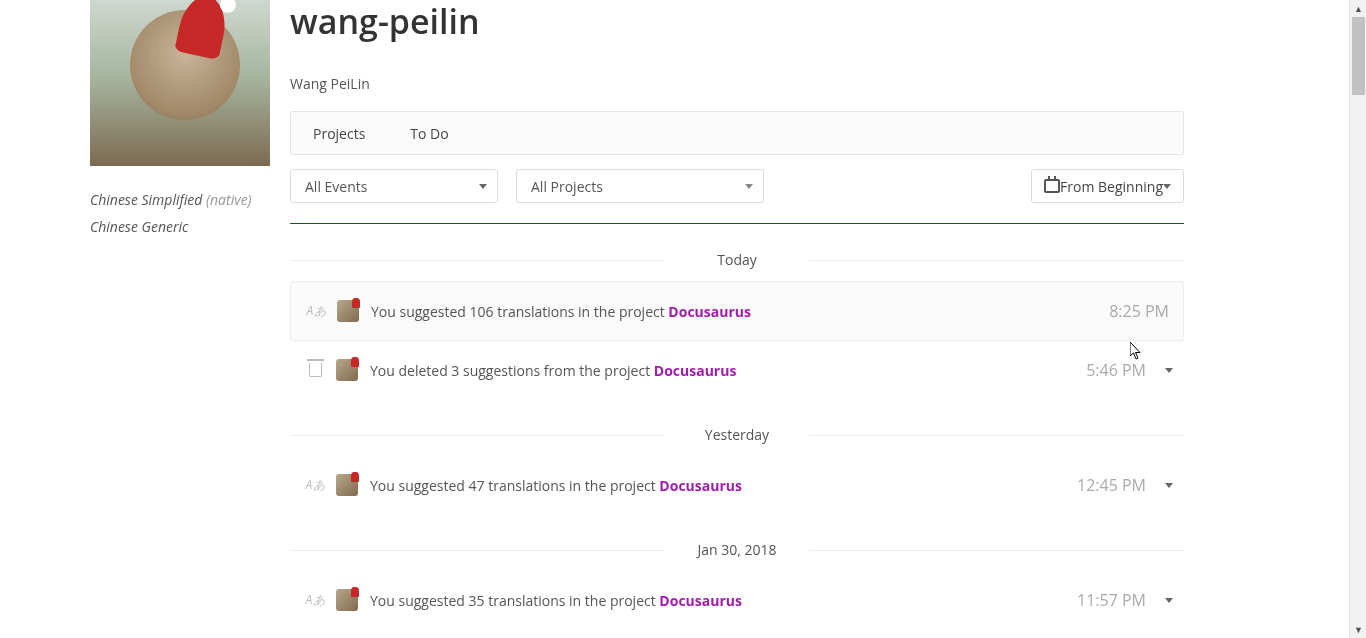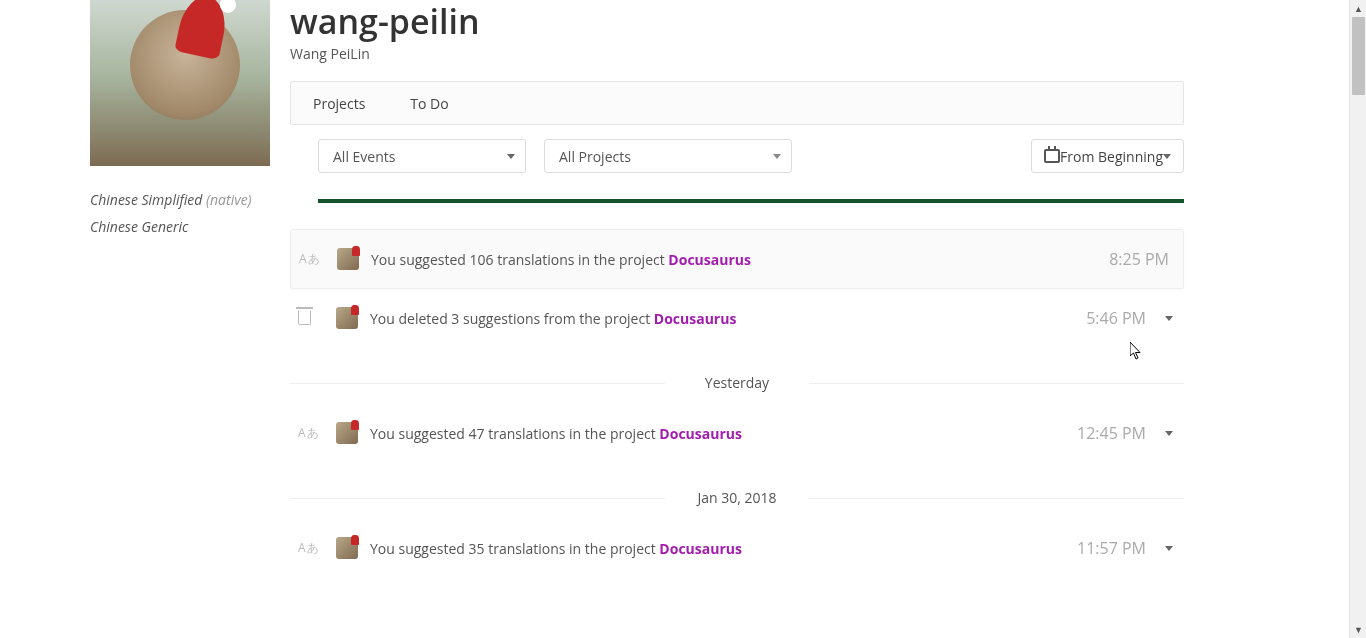--- a/index.html
+++ b/index.html
@@ -77,20 +77,21 @@
   }
   .username {
     font-size: 34px;
     font-weight: 600;
     color: #333;
     margin-top: -2px;
   }
   .displayname {
     font-size: 14px;
     color: #555;
+    margin-top: 30px;
     margin-bottom: 18px;
   }
   .tabbar {
     border: 1px solid #e5e5e5;
     border-radius: 2px;
     background: #fbfbfb;
     display: flex;
     height: 44px;
   }
   .tabbar .tab {
@@ -102,23 +103,22 @@
     border-right: 1px solid transparent;
   }
   .tabbar .tab.active {
     background: #eeeeec;
   }
   .filters {
     display: flex;
     align-items: center;
     gap: 18px;
     margin-top: 14px;
-    padding-bottom: 26px;
-    border-bottom: 4px solid #14532d;
-    margin-left: 28px;
+    padding-bottom: 20px;
+    border-bottom: 1px solid #14532d;
   }
   .select {
     border: 1px solid #ddd;
     border-radius: 3px;
     height: 34px;
     display: flex;
     align-items: center;
     justify-content: space-between;
     padding: 0 10px 0 14px;
     font-size: 14px;
@@ -199,22 +199,24 @@
   }
   .activity-row.highlight {
     background: #fafafa;
     border: 1px solid #eee;
     border-radius: 3px;
     box-shadow: 0 1px 2px rgba(0,0,0,0.03);
   }
   .icon-slot {
     width: 34px;
     display: flex;
+    justify-content: center;
     color: #bbb;
     font-size: 15px;
+    font-style: italic;
   }
   .mini-avatar {
     width: 22px; height: 22px;
     border-radius: 3px;
     background: linear-gradient(135deg, #b8a88a 0%, #806a50 100%);
     position: relative;
     margin: 0 12px 0 4px;
     flex-shrink: 0;
   }
   .mini-avatar::after {
@@ -328,20 +330,21 @@
       <div class="spacer"></div>
       <div class="datebtn">
         <span class="cal-icon"></span>
         <span>From Beginning</span>
         <span class="caret"></span>
       </div>
     </div>
 
     <div id="activity-feed">
         <div class="dategroup">
+          <div class="dategroup-label"><span>Today</span></div>
           <div class="activity-row highlight">
             <div class="icon-slot">
               <div class="translate-icon">A あ</div>
             </div>
             <div class="mini-avatar"></div>
             <div class="activity-text"><span>You suggested 106 translations in the project </span><span class="proj">Docusaurus</span></div>
             <div class="activity-time">8:25 PM</div>
           </div>
           <div class="activity-row">
             <div class="icon-slot">

